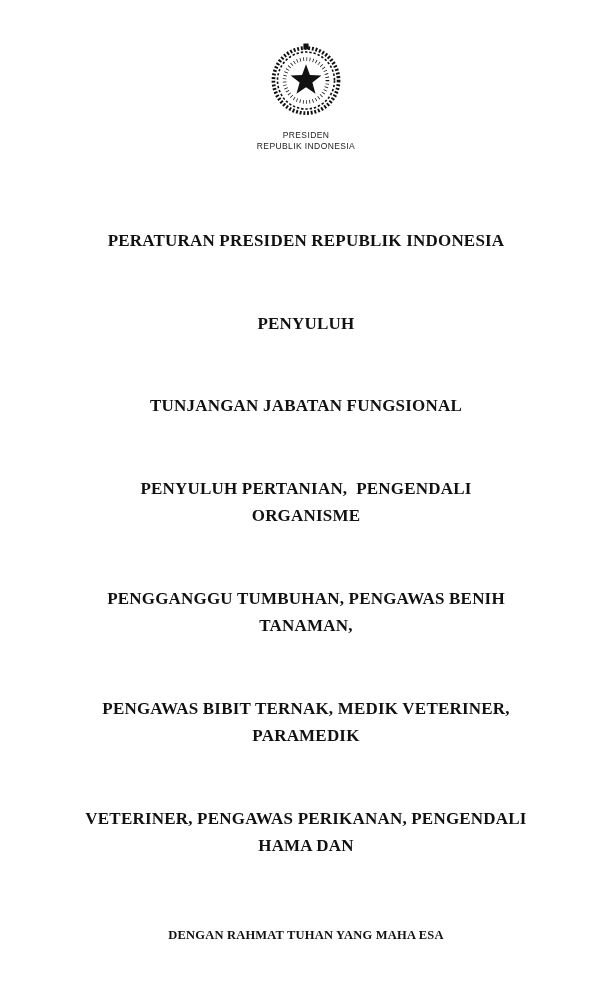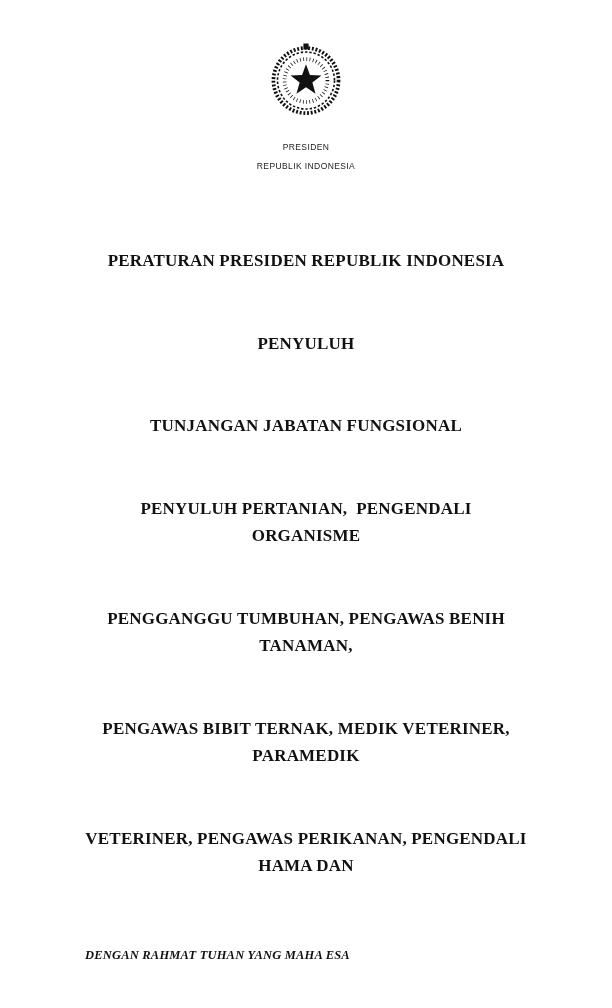--- a/index.html
+++ b/index.html
@@ -20,40 +20,40 @@
 
   
   .masthead { text-align: center; }
   .emblem-wrap { display: inline-block; line-height: 0; }
   .masthead-text {
     font-family: "Liberation Sans", "DejaVu Sans", sans-serif;
     font-size: 8.5px;
     line-height: 11px;
     color: #222;
     letter-spacing: 0.4px;
-    margin-top: 16px;
+    margin-top: 4px;
   }
 
   
   .title-block {
     margin-top: 20px;
     text-align: center;
     font-weight: bold;
     font-size: 17px;
     line-height: 27.5px;
     white-space: pre-wrap;
     letter-spacing: 0.2px;
   }
   .invocation {
     margin-top: 7px;
+    text-align: center;
     font-weight: bold;
     font-size: 12.5px;
     line-height: 27px;
     letter-spacing: 0.2px;
-    font-style: italic;
   }
 </style>
 </head>
 <body>
 
 <div class="page">
 
   <div class="masthead">
     <span class="emblem-wrap">
       <svg width="74" height="80" viewBox="0 0 100 108" xmlns="http://www.w3.org/2000/svg">
@@ -62,21 +62,21 @@
         <circle cx="50" cy="52" r="38.5" fill="none" stroke="#111" stroke-width="2.2" stroke-dasharray="3.2 2.6"></circle>
 
         <circle cx="50" cy="52" r="29" fill="none" stroke="#111" stroke-width="5" stroke-dasharray="1 3.4"></circle>
 
         <rect x="46.5" y="2" width="7" height="8" fill="#111"></rect>
 
         <polygon fill="#111" points="50,30 55.3,44.7 70.9,45.2 58.6,54.8 62.9,69.8 50,61 37.1,69.8 41.4,54.8 29.1,45.2 44.7,44.7"></polygon>
       </svg>
     </span>
     <div class="masthead-text">PRESIDEN</div>
-    <div class="masthead-text" style="margin-top:8px;">REPUBLIK INDONESIA</div>
+    <div class="masthead-text" style="margin-top:0;">REPUBLIK INDONESIA</div>
   </div>
 
   <div class="title-block">
     <div>PERATURAN PRESIDEN REPUBLIK INDONESIA</div>
     <div>PENYULUH</div>
     <div>TUNJANGAN JABATAN FUNGSIONAL</div>
     <div>PENYULUH PERTANIAN,  PENGENDALI ORGANISME</div>
     <div>PENGGANGGU TUMBUHAN, PENGAWAS BENIH TANAMAN,</div>
     <div>PENGAWAS BIBIT TERNAK, MEDIK VETERINER,  PARAMEDIK</div>
     <div>VETERINER, PENGAWAS PERIKANAN, PENGENDALI HAMA DAN</div>

